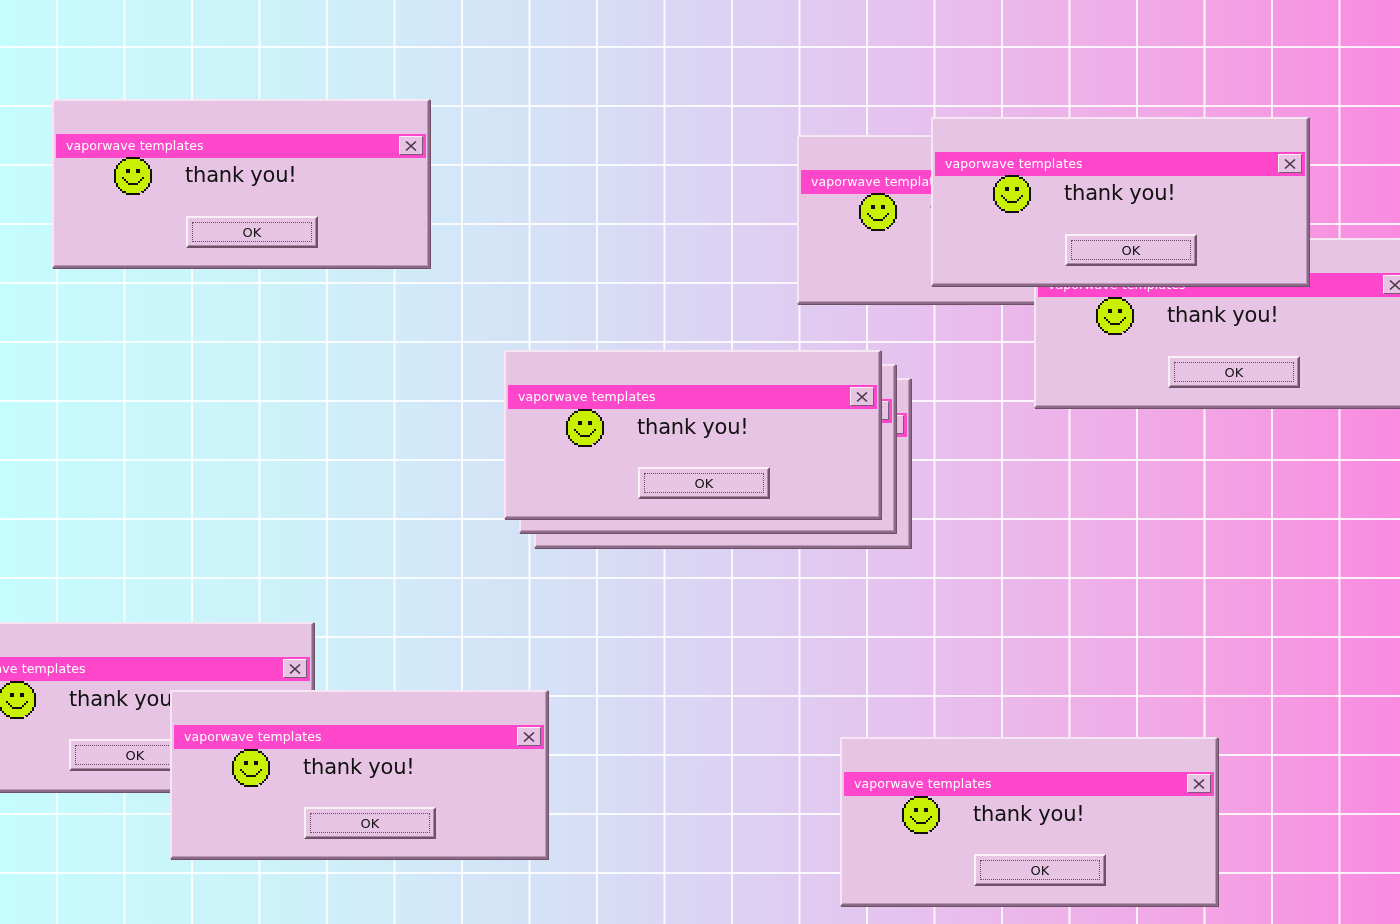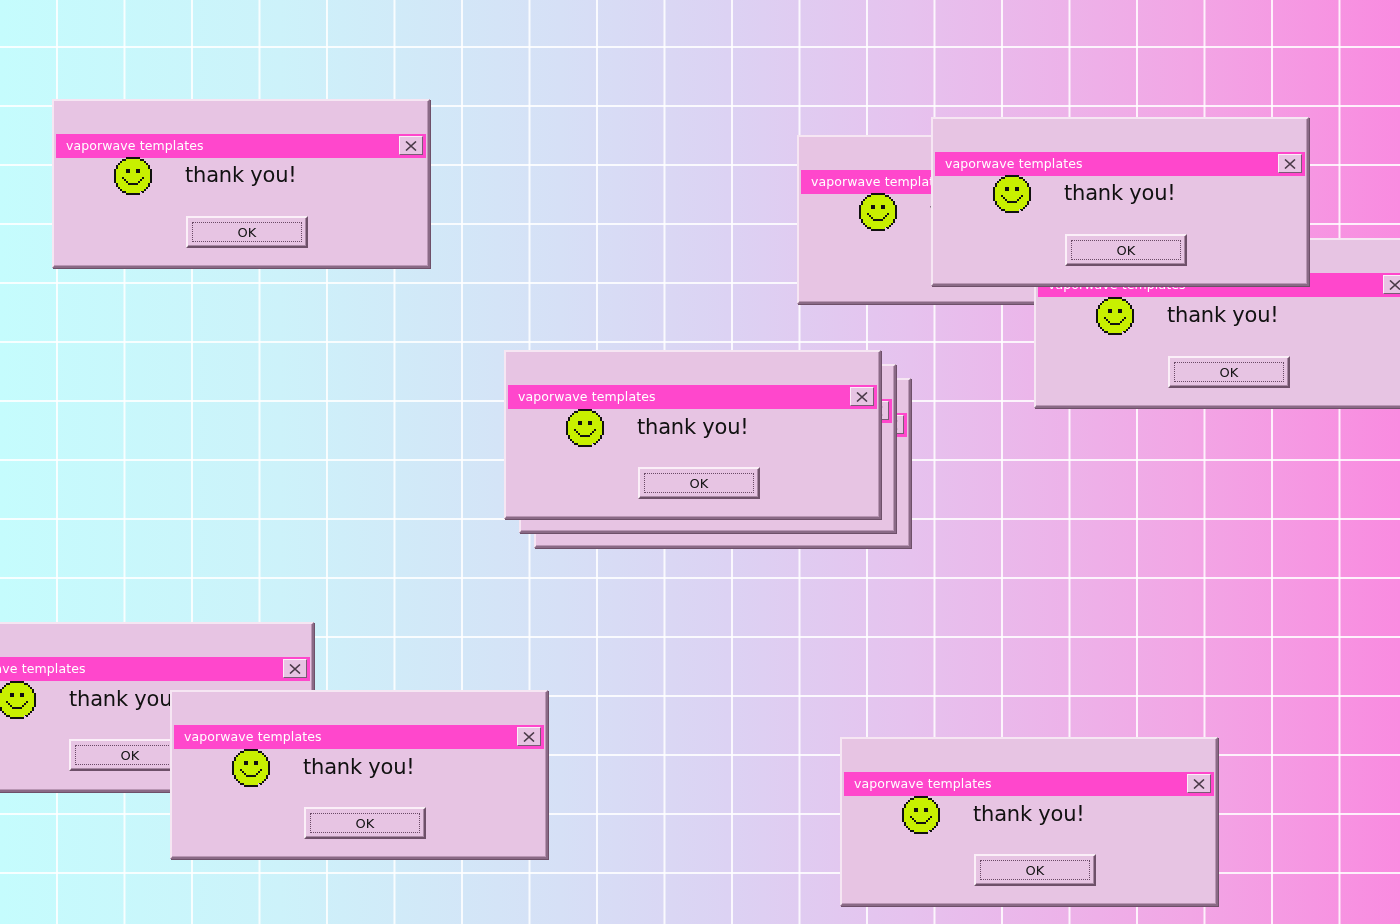--- a/index.html
+++ b/index.html
@@ -42,21 +42,21 @@
   .close svg { display: block; }
   .smiley {
     position: absolute; width: 38px; height: 38px;
   }
   .msg {
     position: absolute; font-size: 21px; color: #111;
     font-family: "DejaVu Sans", sans-serif; letter-spacing: -0.2px;
     white-space: nowrap;
   }
   .okbtn {
-    position: absolute; width: 122px; height: 32px; box-sizing: border-box;
+    position: absolute; width: 132px; height: 32px; box-sizing: border-box;
     background: #e7c4e3;
     border-top: 2px solid #fbeff8; border-left: 2px solid #fbeff8;
     border-right: 2px solid #6e5069; border-bottom: 2px solid #6e5069;
     box-shadow: inset -1px -1px 0 #a888a3;
     cursor: pointer;
   }
   .okbtn .focus {
     position: absolute; left: 4px; top: 4px; right: 4px; bottom: 4px;
     border: 1px dotted #6a4a66;
     display: flex; align-items: center; justify-content: center;

